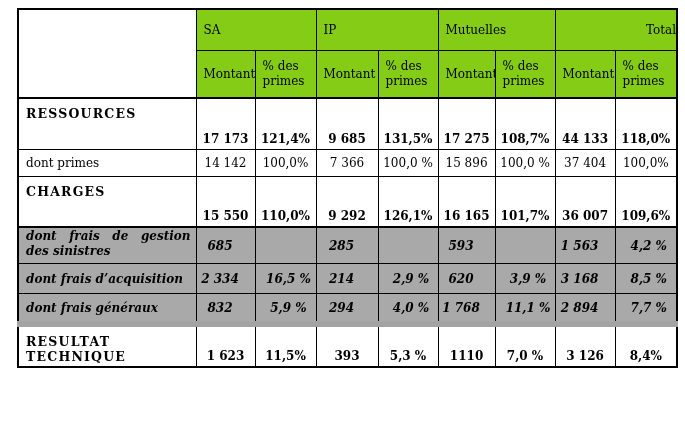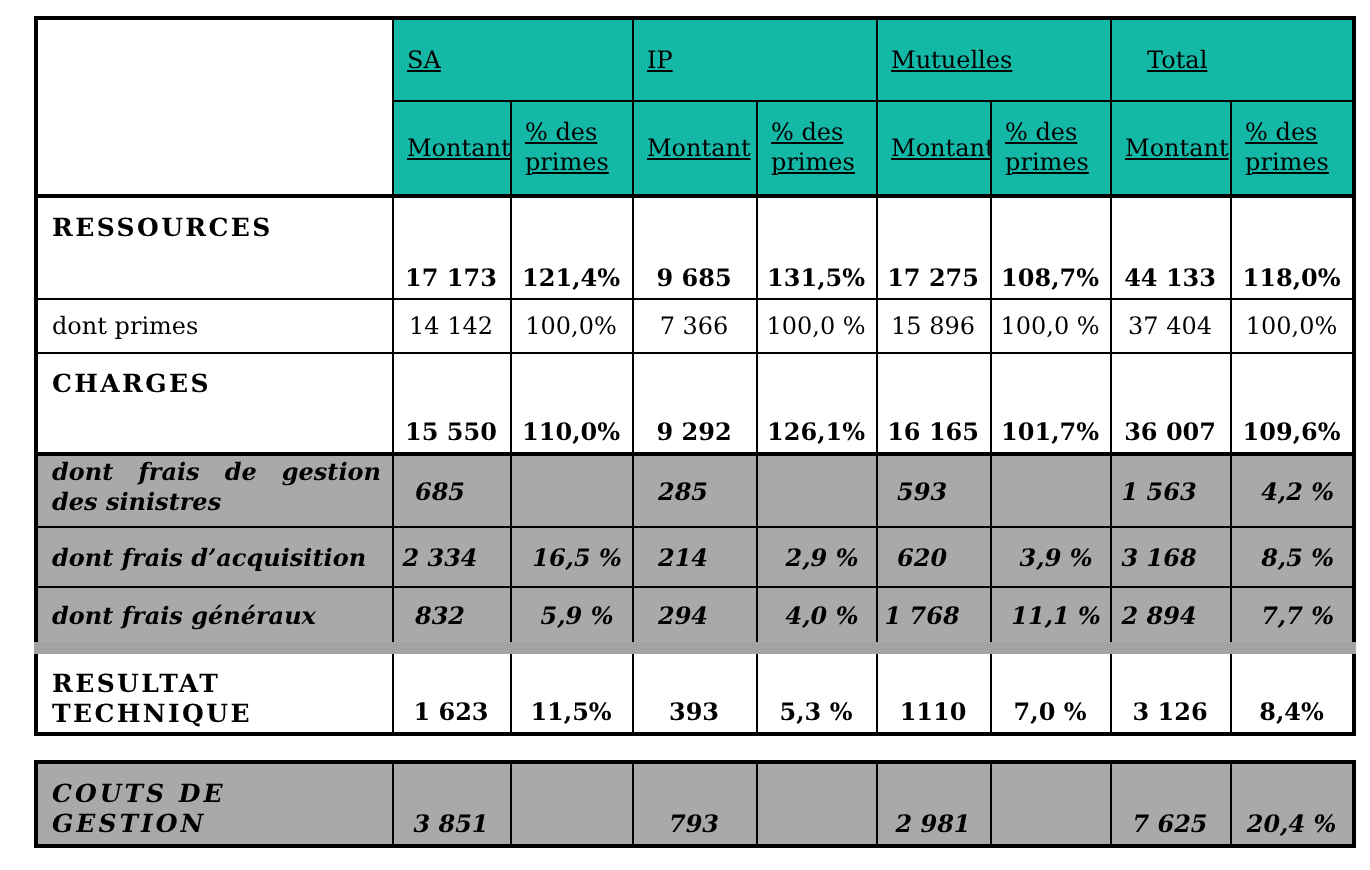--- a/index.html
+++ b/index.html
@@ -26,26 +26,25 @@
     font-size: 12px;
     padding: 0;
     overflow: hidden;
     vertical-align: middle;
   }
   table.grid { border: 2px solid #000; }
   
   tr.hrow1 td { height: 40px; }
   tr.hrow2 td { height: 46px; border-bottom: 2px solid #000; }
   .ghead, .shead {
-    background: #14b8a6;
+    background: #84cc16;
     text-align: left;
     padding-left: 7px;
-    text-decoration: underline;
-  }
-  .ghead.center { text-align: left; padding-left: 18px; }
+  }
+  .ghead.center { text-align: right; padding-left: 18px; }
   .shead { line-height: 15px; }
   .corner { background: #ffffff; border-bottom: 2px solid #000; }
   
   td.lbl { text-align: left; padding-left: 7px; }
   td.num { text-align: center; }
   tr.r-ressources td { height: 43px; }
   tr.r-dontprimes td { height: 26px; }
   tr.r-charges td { height: 42px; }
   tr.r-sinistres td { height: 33px; border-top: 2px solid #000; }
   tr.r-acquisition td { height: 29px; }
@@ -217,40 +216,14 @@
         <td class="num p">5,3 %</td>
         <td class="num m">1110</td>
         <td class="num p">7,0 %</td>
         <td class="num m">3 126</td>
         <td class="num p">8,4%</td>
       </tr>
     </tbody>
   </table>
 
 
-  <table class="grid summary-table">
-    <colgroup>
-      <col style="width:178px">
-        <col style="width:59px">
-        <col style="width:61px">
-      <col style="width:62px">
-        <col style="width:60px">
-        <col style="width:57px">
-      <col style="width:60px">
-        <col style="width:60px">
-        <col style="width:62px">
-    </colgroup>
-    <tbody>
-      <tr>
-        <td class="lbl">COUTS DE GESTION</td>
-        <td class="num m">3 851</td>
-        <td class="num p"></td>
-        <td class="num m">793</td>
-        <td class="num p"></td>
-        <td class="num m">2 981</td>
-        <td class="num p"></td>
-        <td class="num m">7 625</td>
-        <td class="num p">20,4 %</td>
-      </tr>
-    </tbody>
-  </table>
 
 </div>
 
 </body></html>

